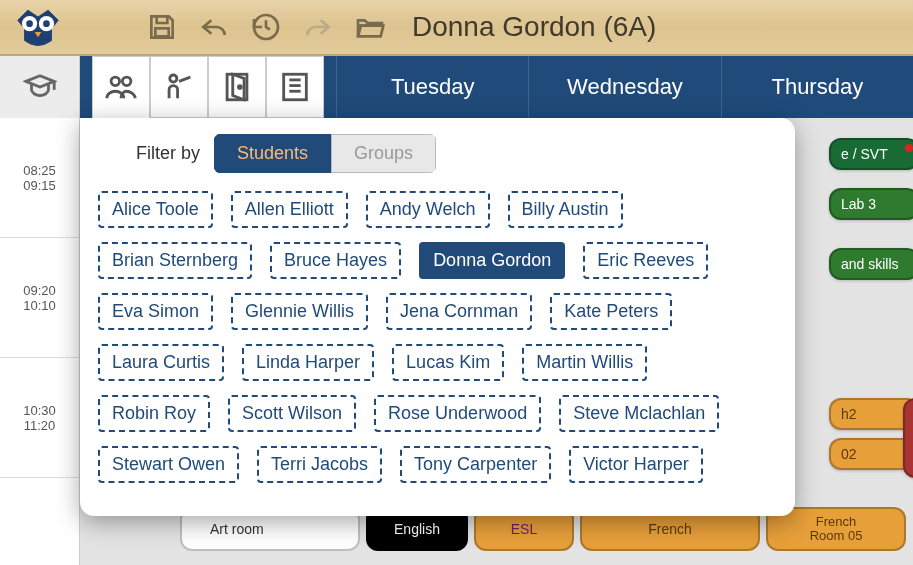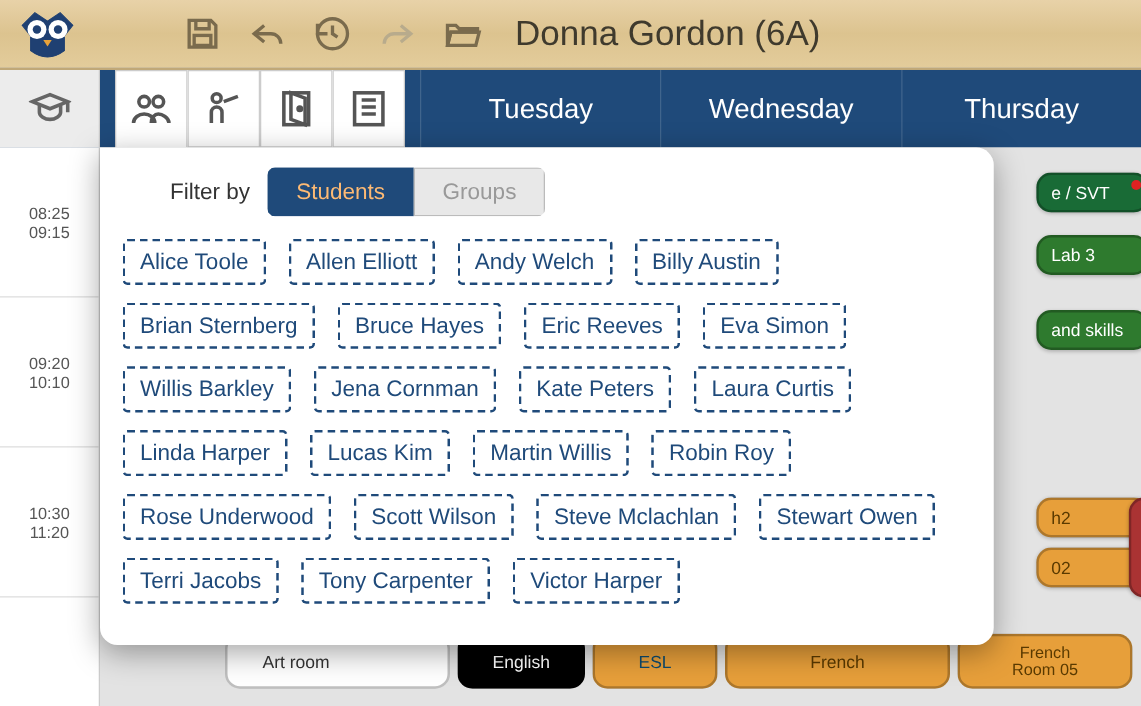--- a/index.html
+++ b/index.html
@@ -41,21 +41,21 @@
   .card.dgreen { background:#196b36; }
   .card.orange { background:#e79f3a; color:#5a3a00; }
   .card.red    { background:#a33; }
   .pin { position:absolute; top:4px; right:4px; width:8px; height:8px; border-radius:50%; background:#d22; }
 
   
   .bottom-cards { position:absolute; left:0; right:0; bottom:0; height:58px; display:flex; gap:6px; padding:0 6px 0 100px; }
   .bcard { flex:0 0 auto; border-radius:12px; border:2px solid rgba(0,0,0,0.25); display:flex; align-items:center; justify-content:center; padding:6px 12px; font-size:14px; height:44px; }
   .bcard.art { background:#fff; color:#333; width:180px; justify-content:flex-start; padding-left:28px;}
   .bcard.eng { background:#000000; color:#fff; width:102px; }
-  .bcard.esl { background:#e79f3a; color:#0c4a6e; width:100px; }
+  .bcard.esl { background:#e79f3a; color:#701a75; width:100px; }
   .bcard.fr1 { background:#e79f3a; color:#5a3a00; width:180px; }
   .bcard.fr2 { background:#e79f3a; color:#5a3a00; width:140px; flex-direction:column; font-size:13px; line-height:1.1;}
 
   
   .popup {
     position:absolute; left:80px; top:118px; width:715px; height:398px;
     background:#fff; border-radius:0 14px 14px 14px; box-shadow:0 6px 24px rgba(0,0,0,0.35);
     padding:16px 18px; z-index:50;
   }
   .filter-row { display:flex; align-items:center; gap:14px; margin-bottom:18px;margin-left:38px; }
@@ -217,31 +217,32 @@
       <div class="seg-btn inactive">Groups</div>
     </div>
   </div>
   <div class="chips" id="chips">
       <div class="chip">Alice Toole</div>
       <div class="chip">Allen Elliott</div>
       <div class="chip">Andy Welch</div>
       <div class="chip">Billy Austin</div>
       <div class="chip">Brian Sternberg</div>
       <div class="chip">Bruce Hayes</div>
+      <div class="chip selected">Donna Gordon</div>
       <div class="chip">Eric Reeves</div>
       <div class="chip">Eva Simon</div>
-      <div class="chip">Willis Barkley</div>
+      <div class="chip">Glennie Willis</div>
       <div class="chip">Jena Cornman</div>
       <div class="chip">Kate Peters</div>
       <div class="chip">Laura Curtis</div>
       <div class="chip">Linda Harper</div>
       <div class="chip">Lucas Kim</div>
       <div class="chip">Martin Willis</div>
       <div class="chip">Robin Roy</div>
+      <div class="chip">Scott Wilson</div>
       <div class="chip">Rose Underwood</div>
-      <div class="chip">Scott Wilson</div>
       <div class="chip">Steve Mclachlan</div>
       <div class="chip">Stewart Owen</div>
       <div class="chip">Terri Jacobs</div>
       <div class="chip">Tony Carpenter</div>
       <div class="chip">Victor Harper</div>
     </div>
 </div>
 
 </body></html>

